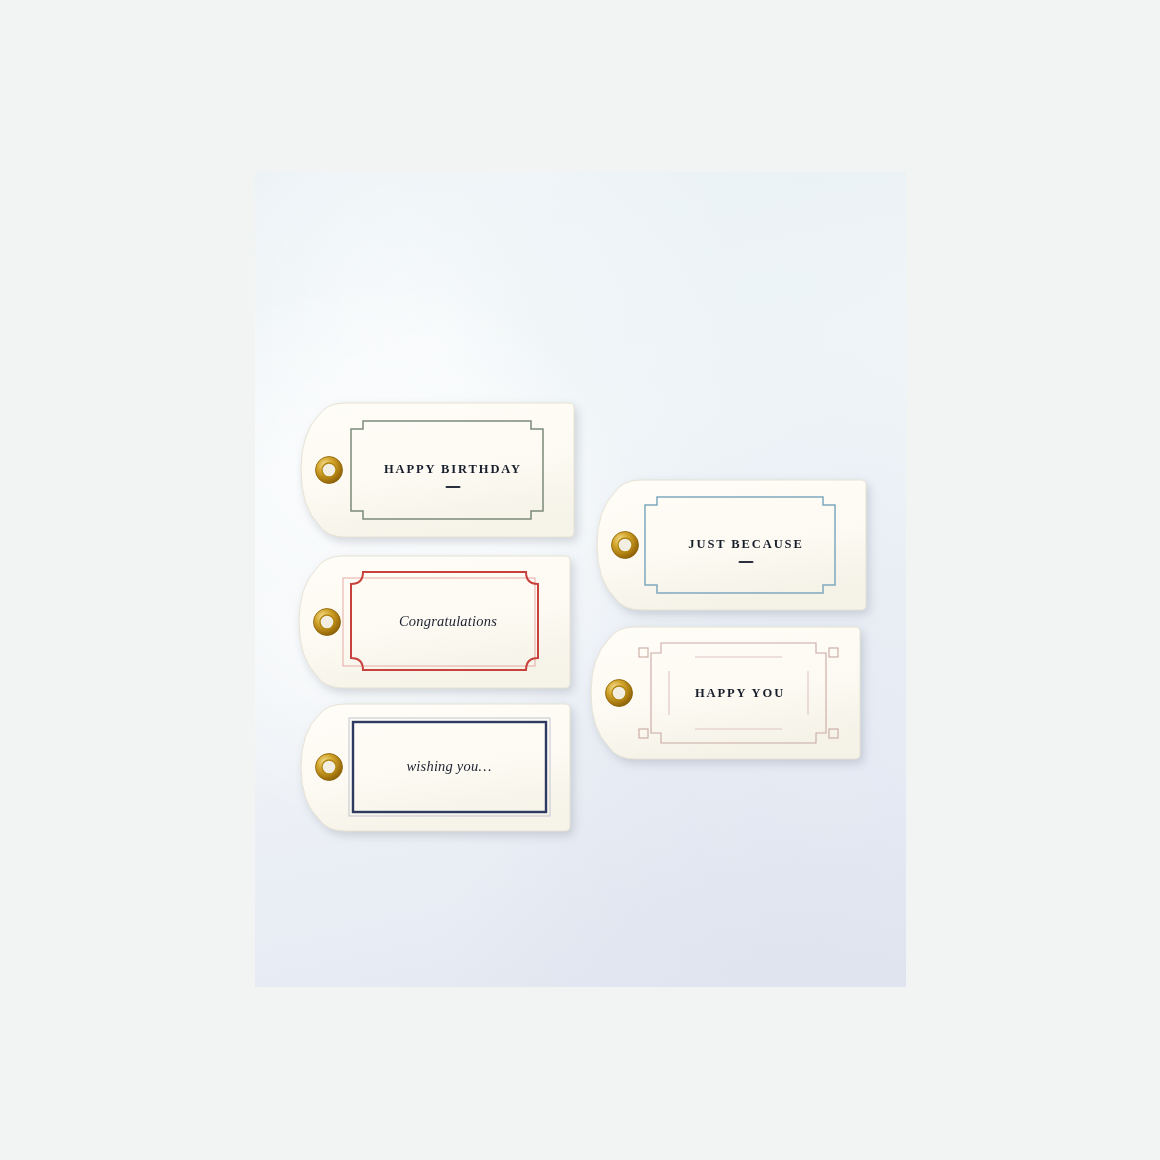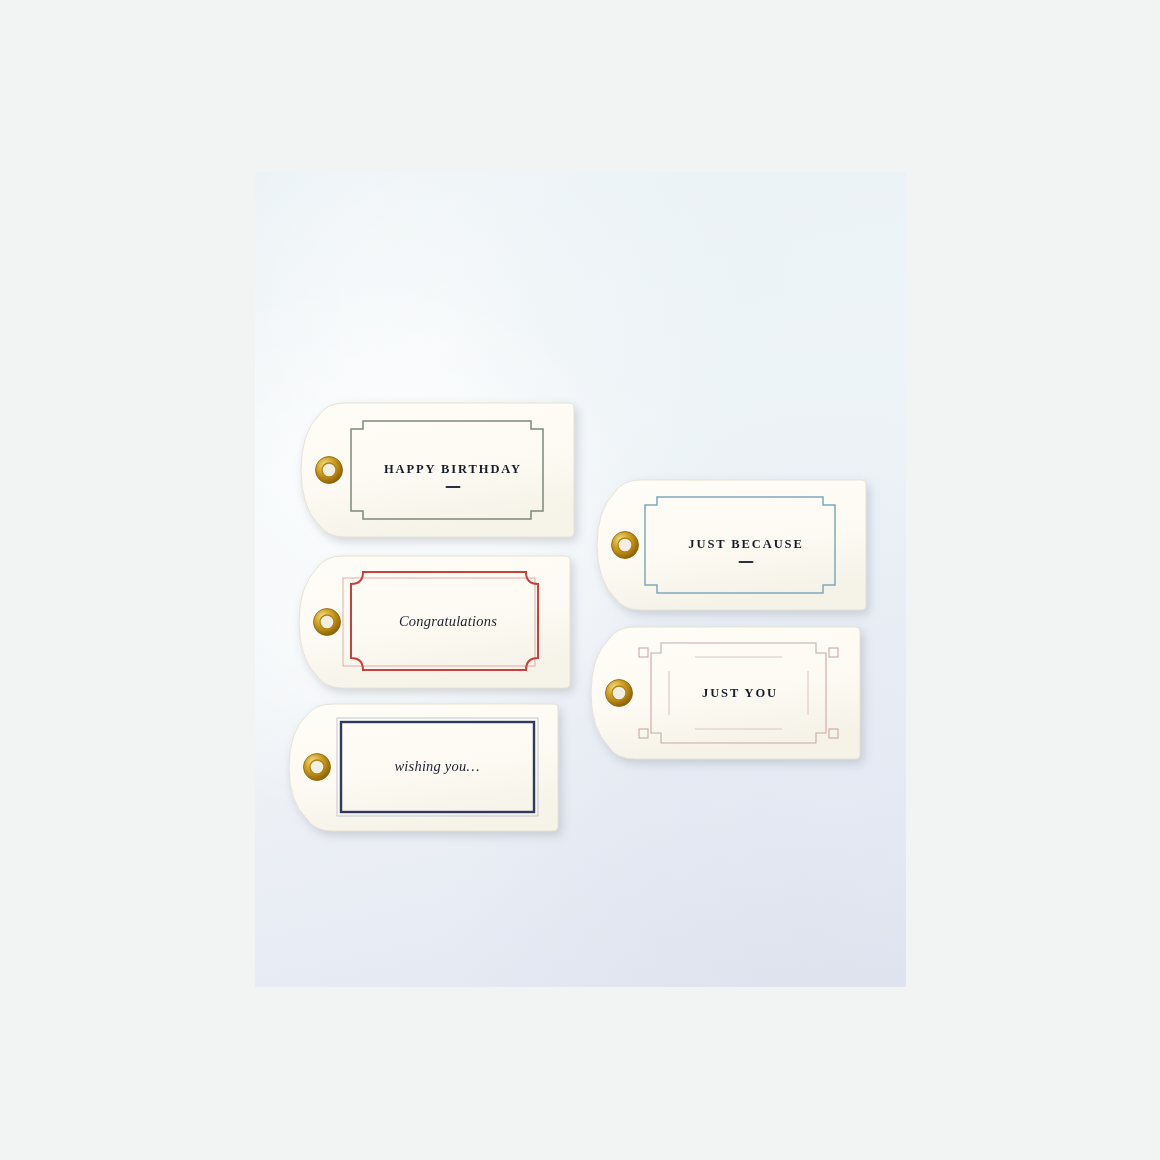--- a/index.html
+++ b/index.html
@@ -150,21 +150,21 @@
         <path d="M 72 20 L 235 20 Q 235 32 247 32 L 247 106 Q 235 106 235 118
                  L 72 118 Q 72 106 60 106 L 60 32 Q 72 32 72 20 Z" fill="none" stroke="#c8413d" stroke-width="2"></path>
         <circle cx="36" cy="70" r="13.5" fill="url(#gromCO)"></circle>
         <circle cx="36" cy="70" r="13.5" fill="none" stroke="#8a6208" stroke-width="0.8"></circle>
         <circle cx="36" cy="70" r="7" fill="#f3eee2"></circle>
         <circle cx="36" cy="70" r="7" fill="none" stroke="#b0840f" stroke-width="1.3"></circle>
       </svg>
       <div class="tag-label script" style="top:61px; padding-left:32px;">Congratulations</div>
     </div>
 
-    <div class="tag" id="tag-wishing-you" style="left:26px; top:528px; width:280px; height:135px;text-decoration:underline;">
+    <div class="tag" id="tag-wishing-you" style="left:38px; top:528px; width:280px; height:135px;text-decoration:underline;">
       <svg class="tag-svg" width="280" height="135" viewBox="0 0 280 135">
         <defs>
           <linearGradient id="paperWY" x1="0" y1="0" x2="0.3" y2="1">
             <stop offset="0%" stop-color="#fffdf7"></stop>
             <stop offset="60%" stop-color="#fcfaf2"></stop>
             <stop offset="100%" stop-color="#f6f3e9"></stop>
           </linearGradient>
           <radialGradient id="gromWY" cx="0.36" cy="0.32" r="0.78">
             <stop offset="0%" stop-color="#f6e49a"></stop>
             <stop offset="38%" stop-color="#d3a52c"></stop>
@@ -244,17 +244,17 @@
           <path d="M 112 34 L 199 34" stroke="#ddc6c2"></path>
           <path d="M 112 106 L 199 106" stroke="#ddc6c2"></path>
           <path d="M 86 48 L 86 92" stroke="#ddc6c2"></path>
           <path d="M 225 48 L 225 92" stroke="#ddc6c2"></path>
         </g>
         <circle cx="36" cy="70" r="13.5" fill="url(#gromTY)"></circle>
         <circle cx="36" cy="70" r="13.5" fill="none" stroke="#8a6208" stroke-width="0.8"></circle>
         <circle cx="36" cy="70" r="7" fill="#f3eee2"></circle>
         <circle cx="36" cy="70" r="7" fill="none" stroke="#b0840f" stroke-width="1.3"></circle>
       </svg>
-      <div class="tag-label caps" style="top:63px; padding-left:34px;">JUST YOU</div>
+      <div class="tag-label caps" style="top:63px; padding-left:34px;">HAPPY YOU</div>
     </div>
 
   </div>
 </div>
 
 </body></html>

